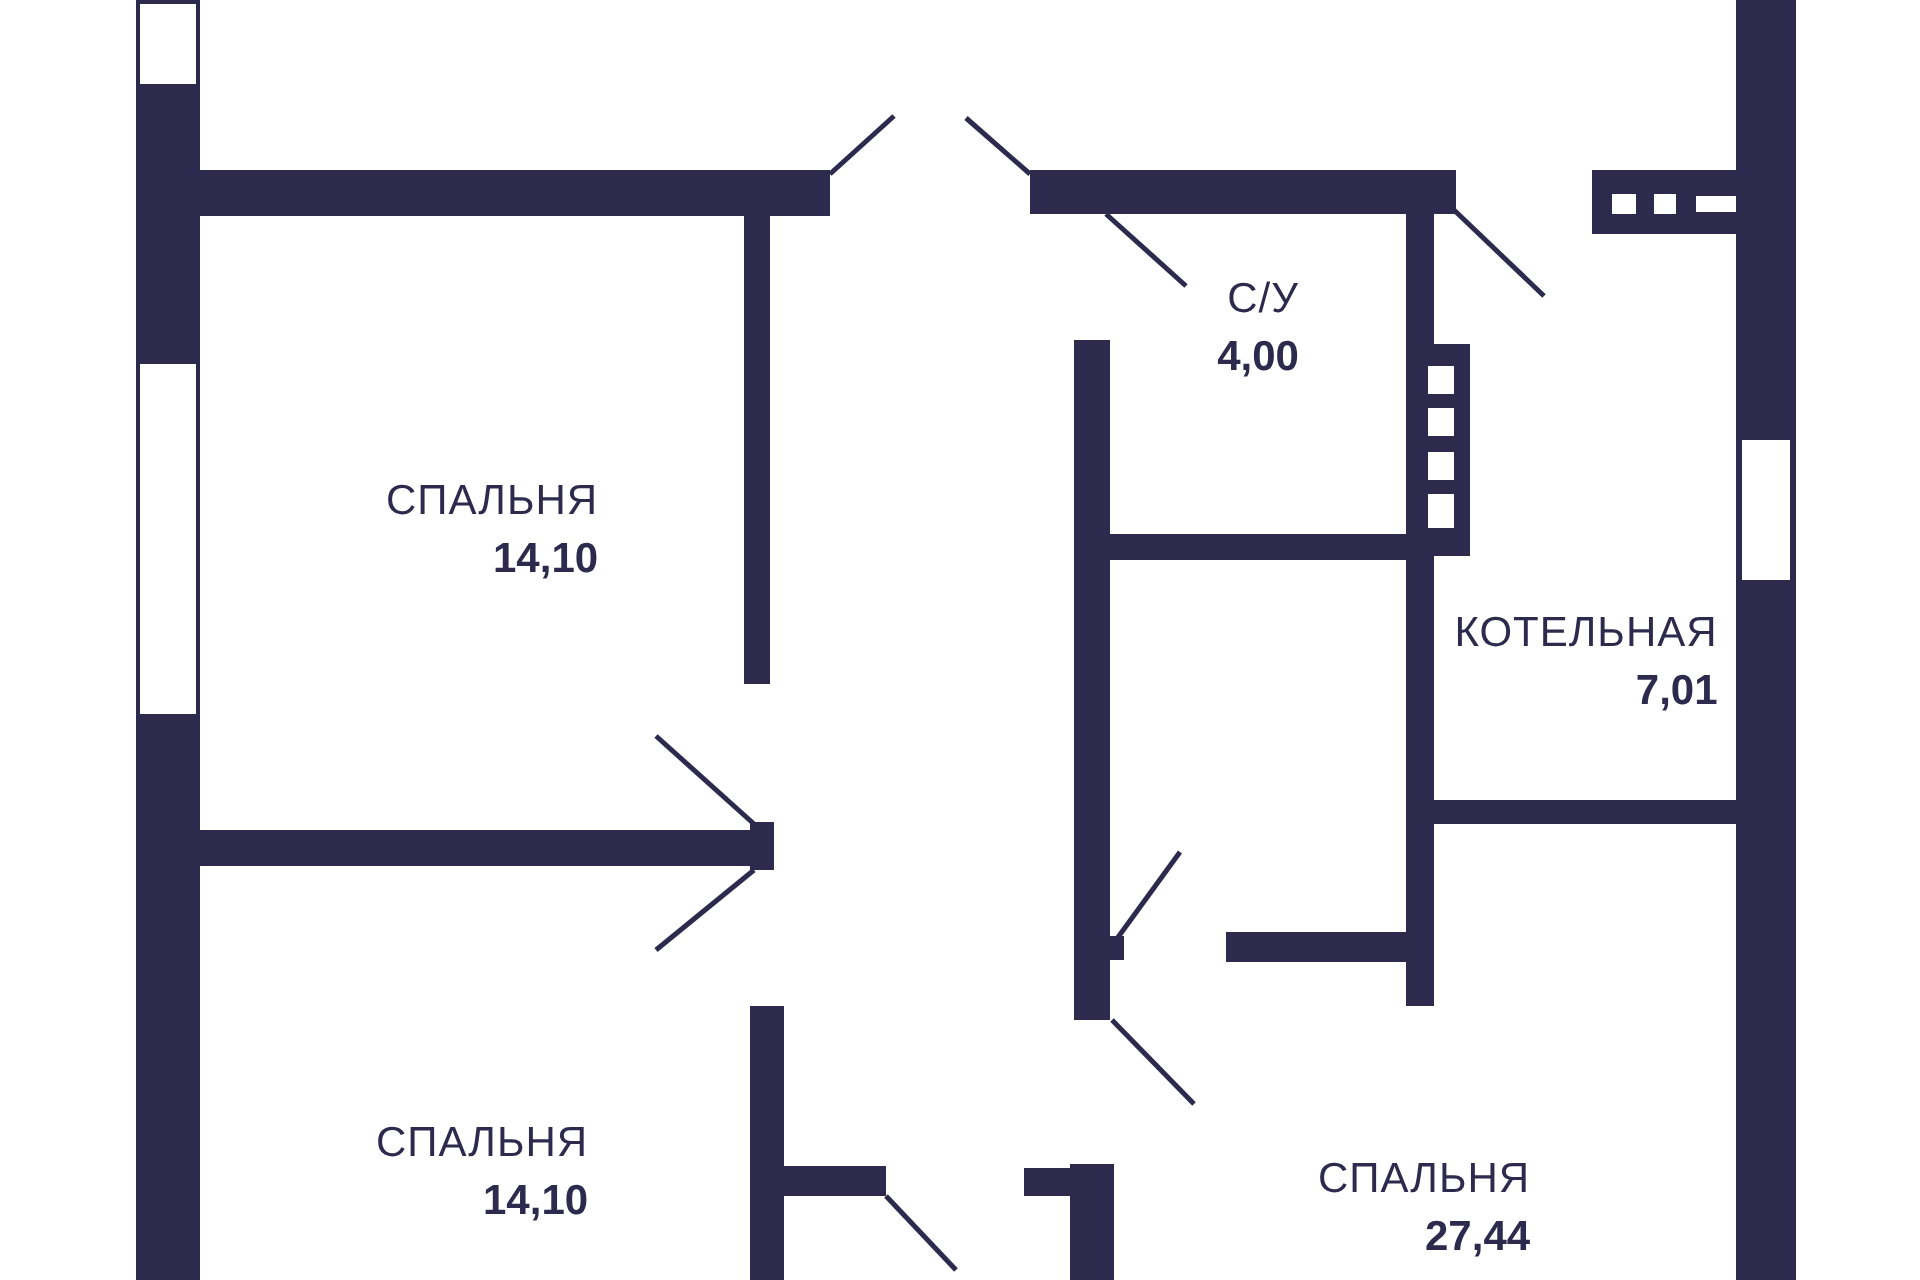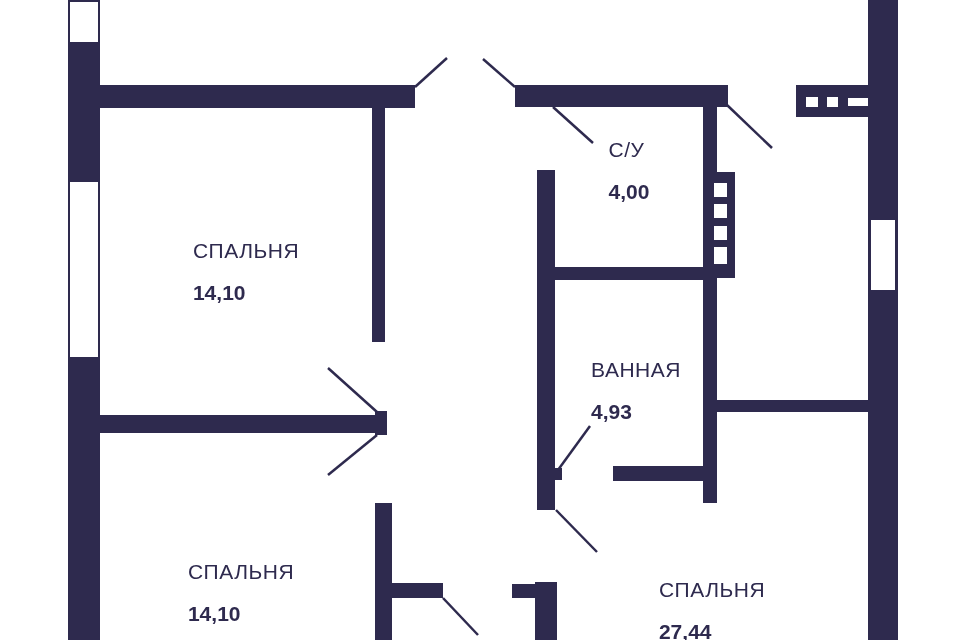--- a/index.html
+++ b/index.html
@@ -11,26 +11,26 @@
     position:relative;
     width:960px;height:640px;
     background:var(--bg);
     overflow:hidden;
     font-family:"Liberation Sans",sans-serif;
   }
   .plan svg{position:absolute;left:0;top:0;}
   .room-label{
     position:absolute;
     transform:translateX(-50%);
-    text-align:left;
+    text-align:right;
     color:var(--wall);
     white-space:nowrap;
   }
   .rl{font-size:21px;line-height:22px;letter-spacing:0.5px;}
-  .ra{font-size:21px;line-height:21px;font-weight:bold;margin-top:20px;}
+  .ra{font-size:21px;line-height:21px;font-weight:bold;margin-top:7px;}
 </style>
 </head>
 <body>
 
 <div class="plan">
 
   <svg width="960" height="640" viewBox="0 0 960 640">
     <g fill="#2e2a4e" stroke="none">
 
       <rect x="68" y="0" width="32" height="640"></rect>
@@ -93,25 +93,25 @@
   <div class="room-label" style="left:246px;top:240px">
     <div class="rl">СПАЛЬНЯ</div>
     <div class="ra">14,10</div>
   </div>
 
   <div class="room-label" style="left:629px;top:139px">
     <div class="rl">С/У</div>
     <div class="ra">4,00</div>
   </div>
 
+  <div class="room-label" style="left:793px;top:306px">
+    <div class="rl">КОТЕЛЬНАЯ</div>
+    <div class="ra">7,01</div>
+  </div>
 
-  <div class="room-label" style="left:636px;top:359px">
-    <div class="rl">ВАННАЯ</div>
-    <div class="ra">4,93</div>
-  </div>
 
 
   <div class="room-label" style="left:241px;top:561px">
     <div class="rl">СПАЛЬНЯ</div>
     <div class="ra">14,10</div>
   </div>
 
   <div class="room-label" style="left:712px;top:579px">
     <div class="rl">СПАЛЬНЯ</div>
     <div class="ra">27,44</div>

